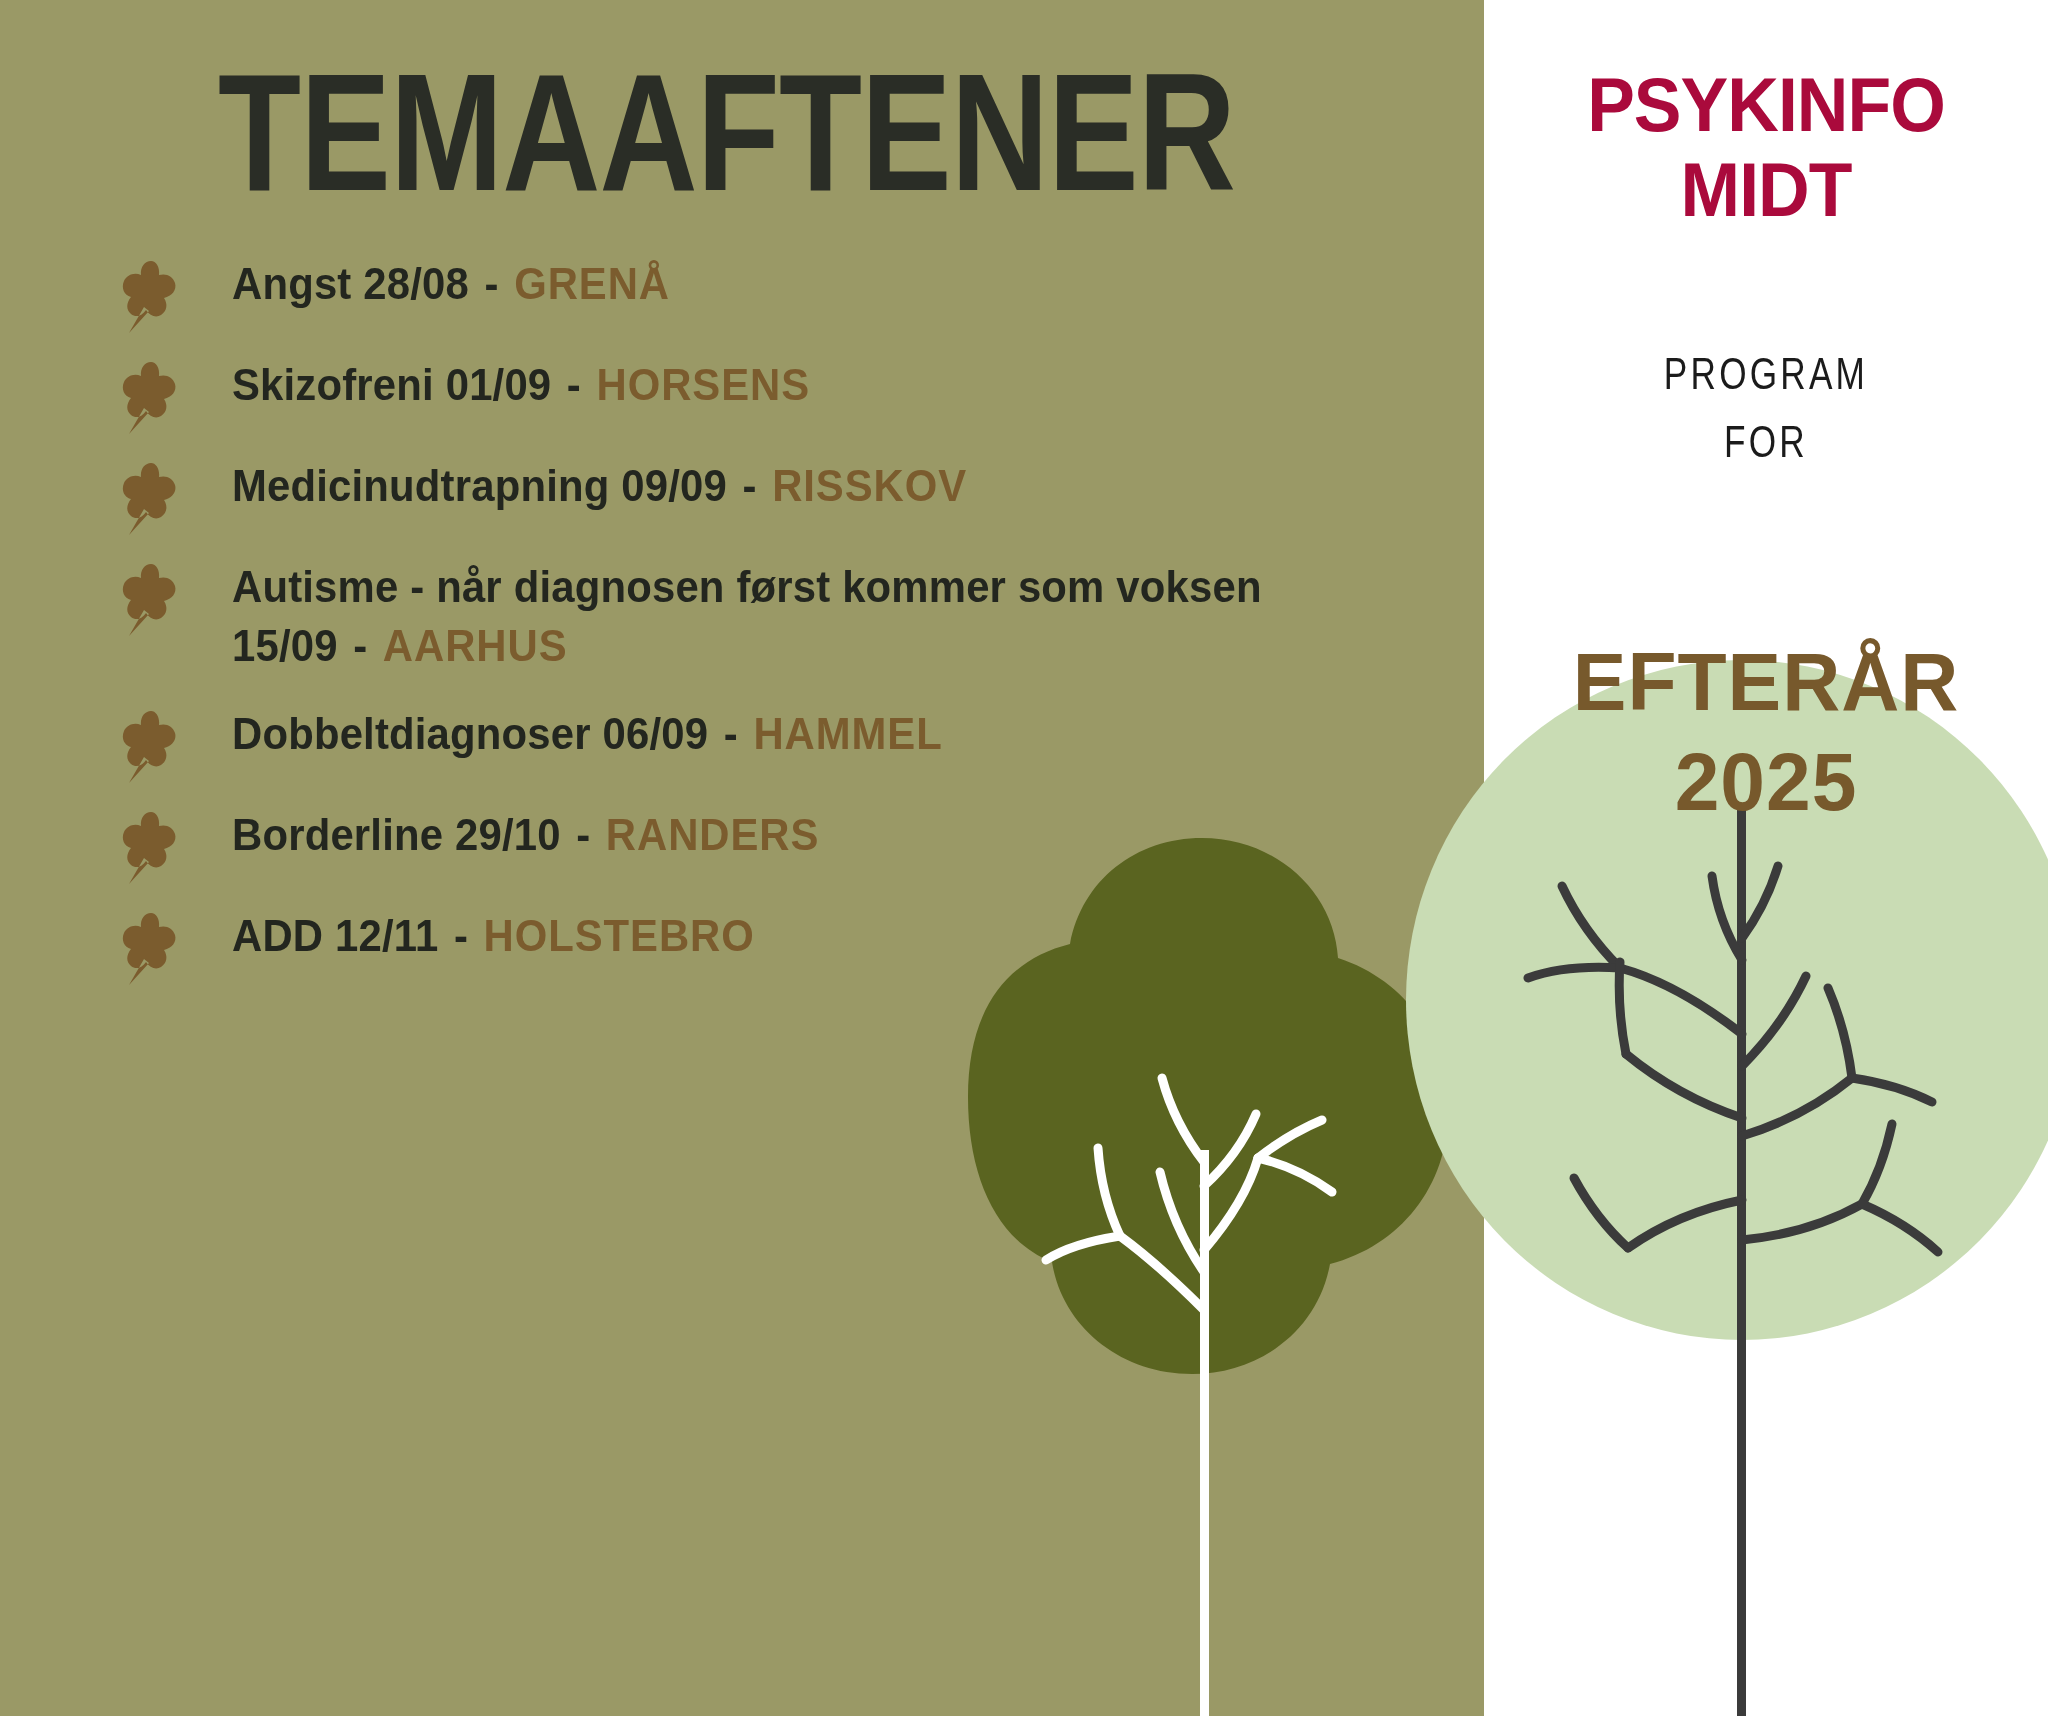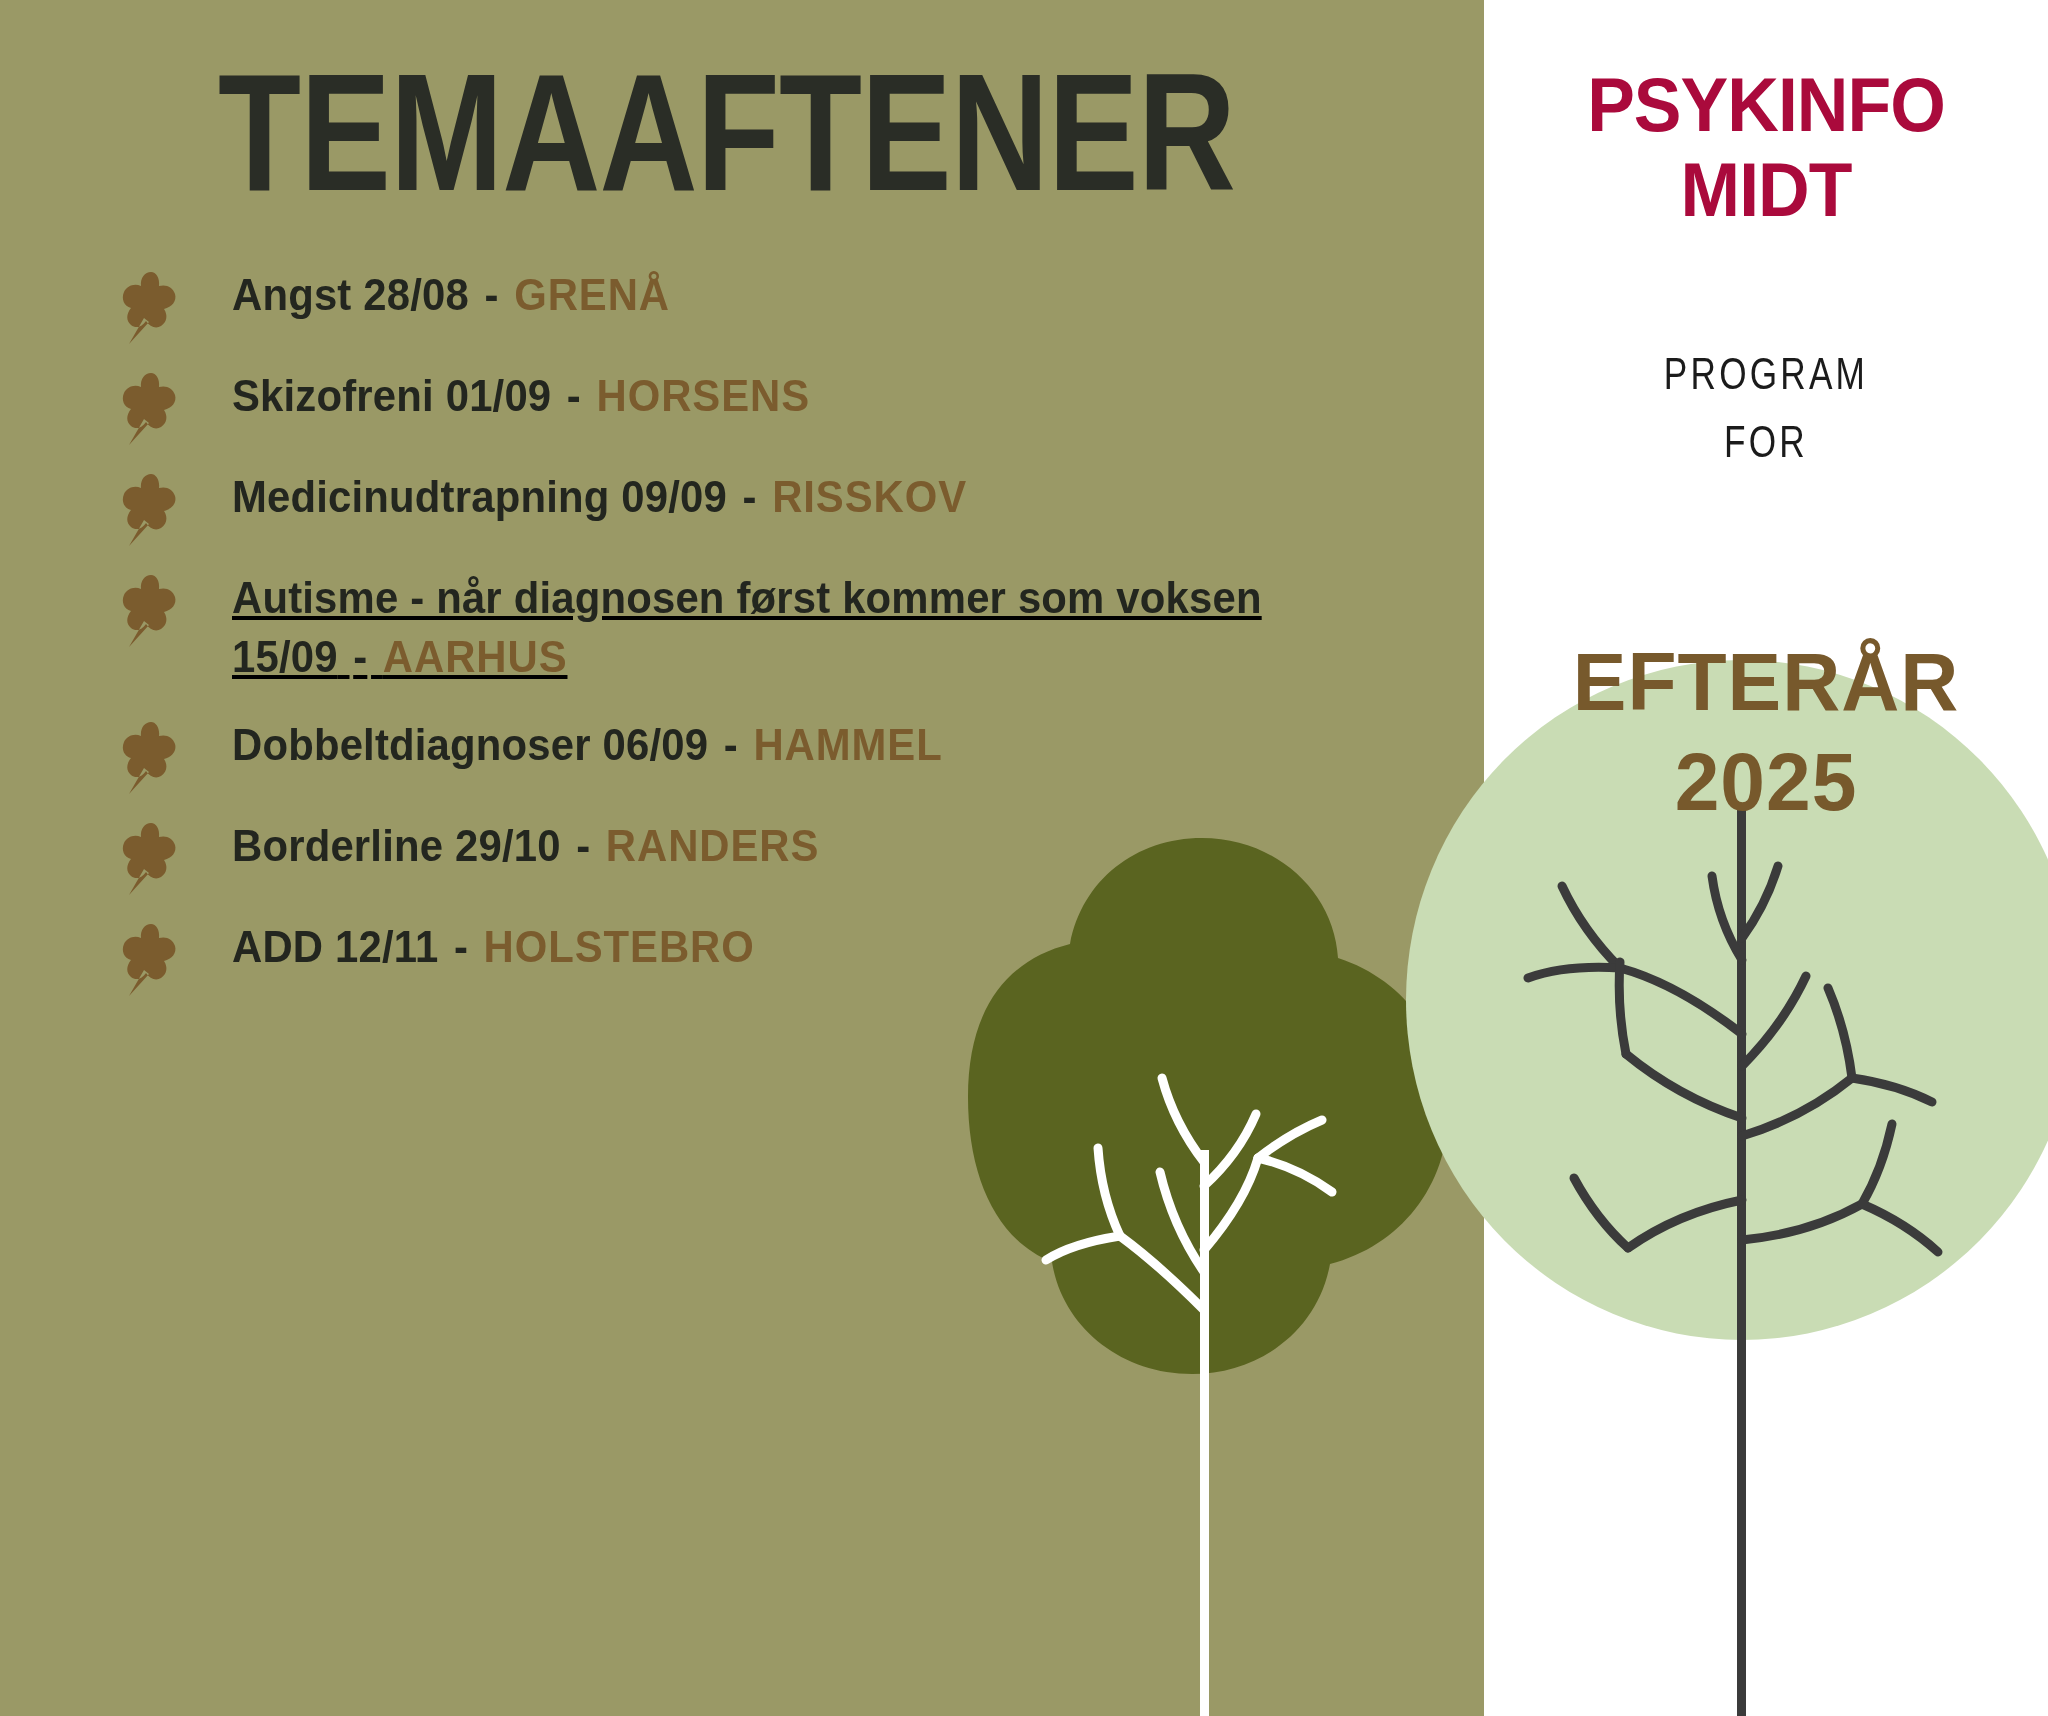--- a/index.html
+++ b/index.html
@@ -35,29 +35,29 @@
     color:#2a2d26;
     line-height:1.0;
     transform:scaleX(0.86) scaleY(1.06);
     transform-origin:left top;
     white-space:nowrap;
   }
 
   
   #event-list {
     position:absolute;
-    left:120px; top:266px;
+    left:120px; top:255px;
     width:1350px;
   }
   .event-row {
     display:flex;
     align-items:flex-start;
     margin-bottom:23px;
   }
-  .event-row.tall { margin-bottom:30px;text-decoration:underline; }
+  .event-row.tall { margin-bottom:30px; }
   .pin-cell {
     width:112px;
     flex:0 0 112px;
     padding-top:4px;
   }
   .pin-icon { display:block; }
   .event-text {
     flex:1;
     font-family:"Liberation Sans", sans-serif;
     font-weight:bold;

